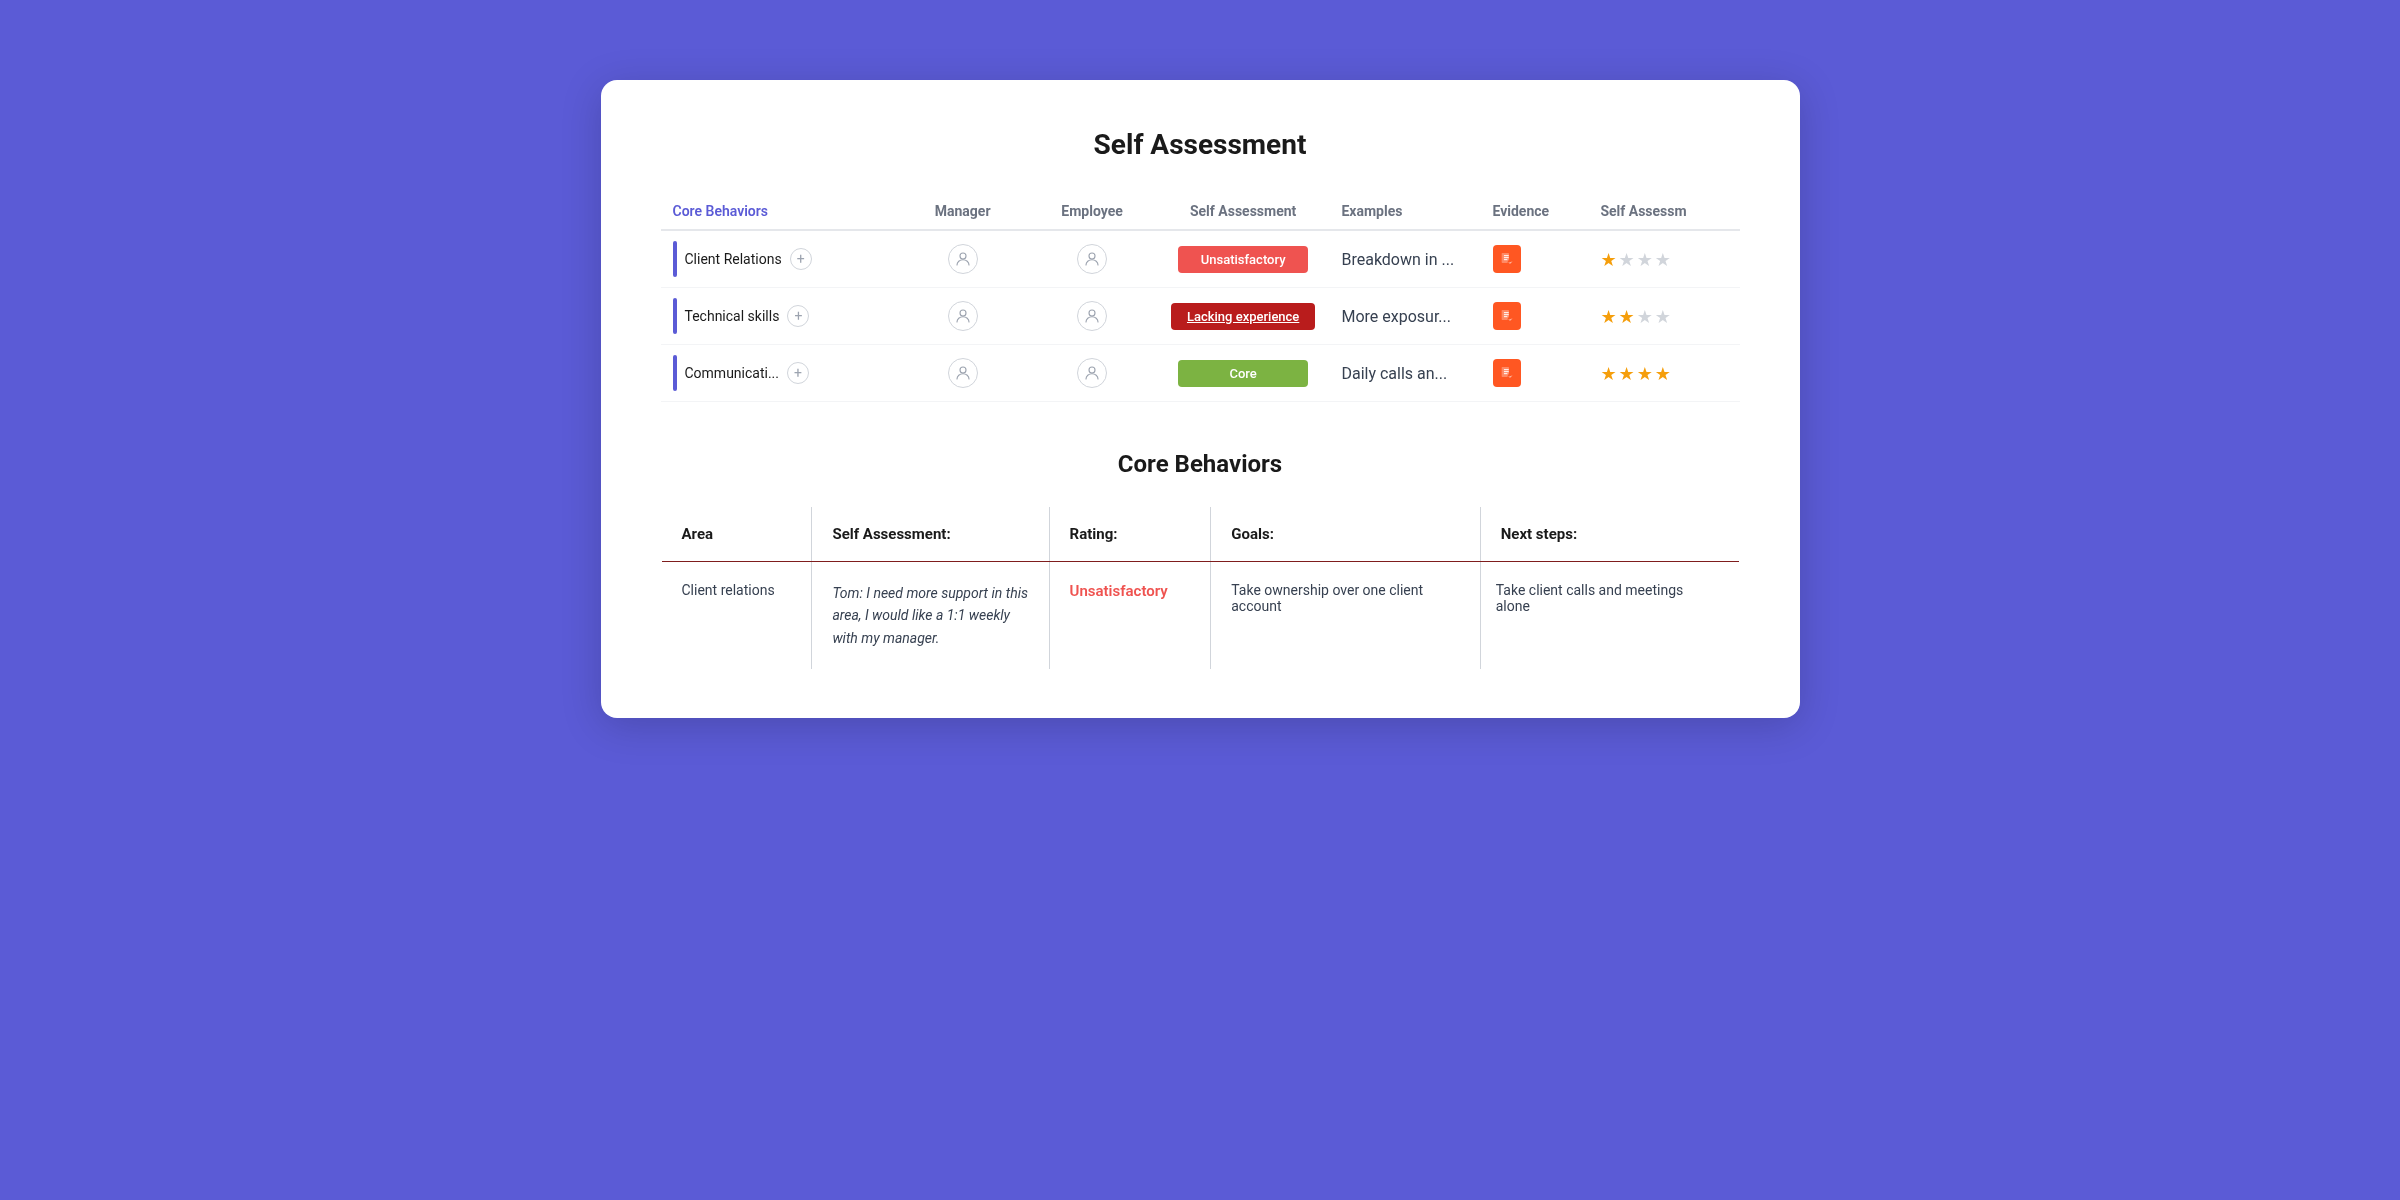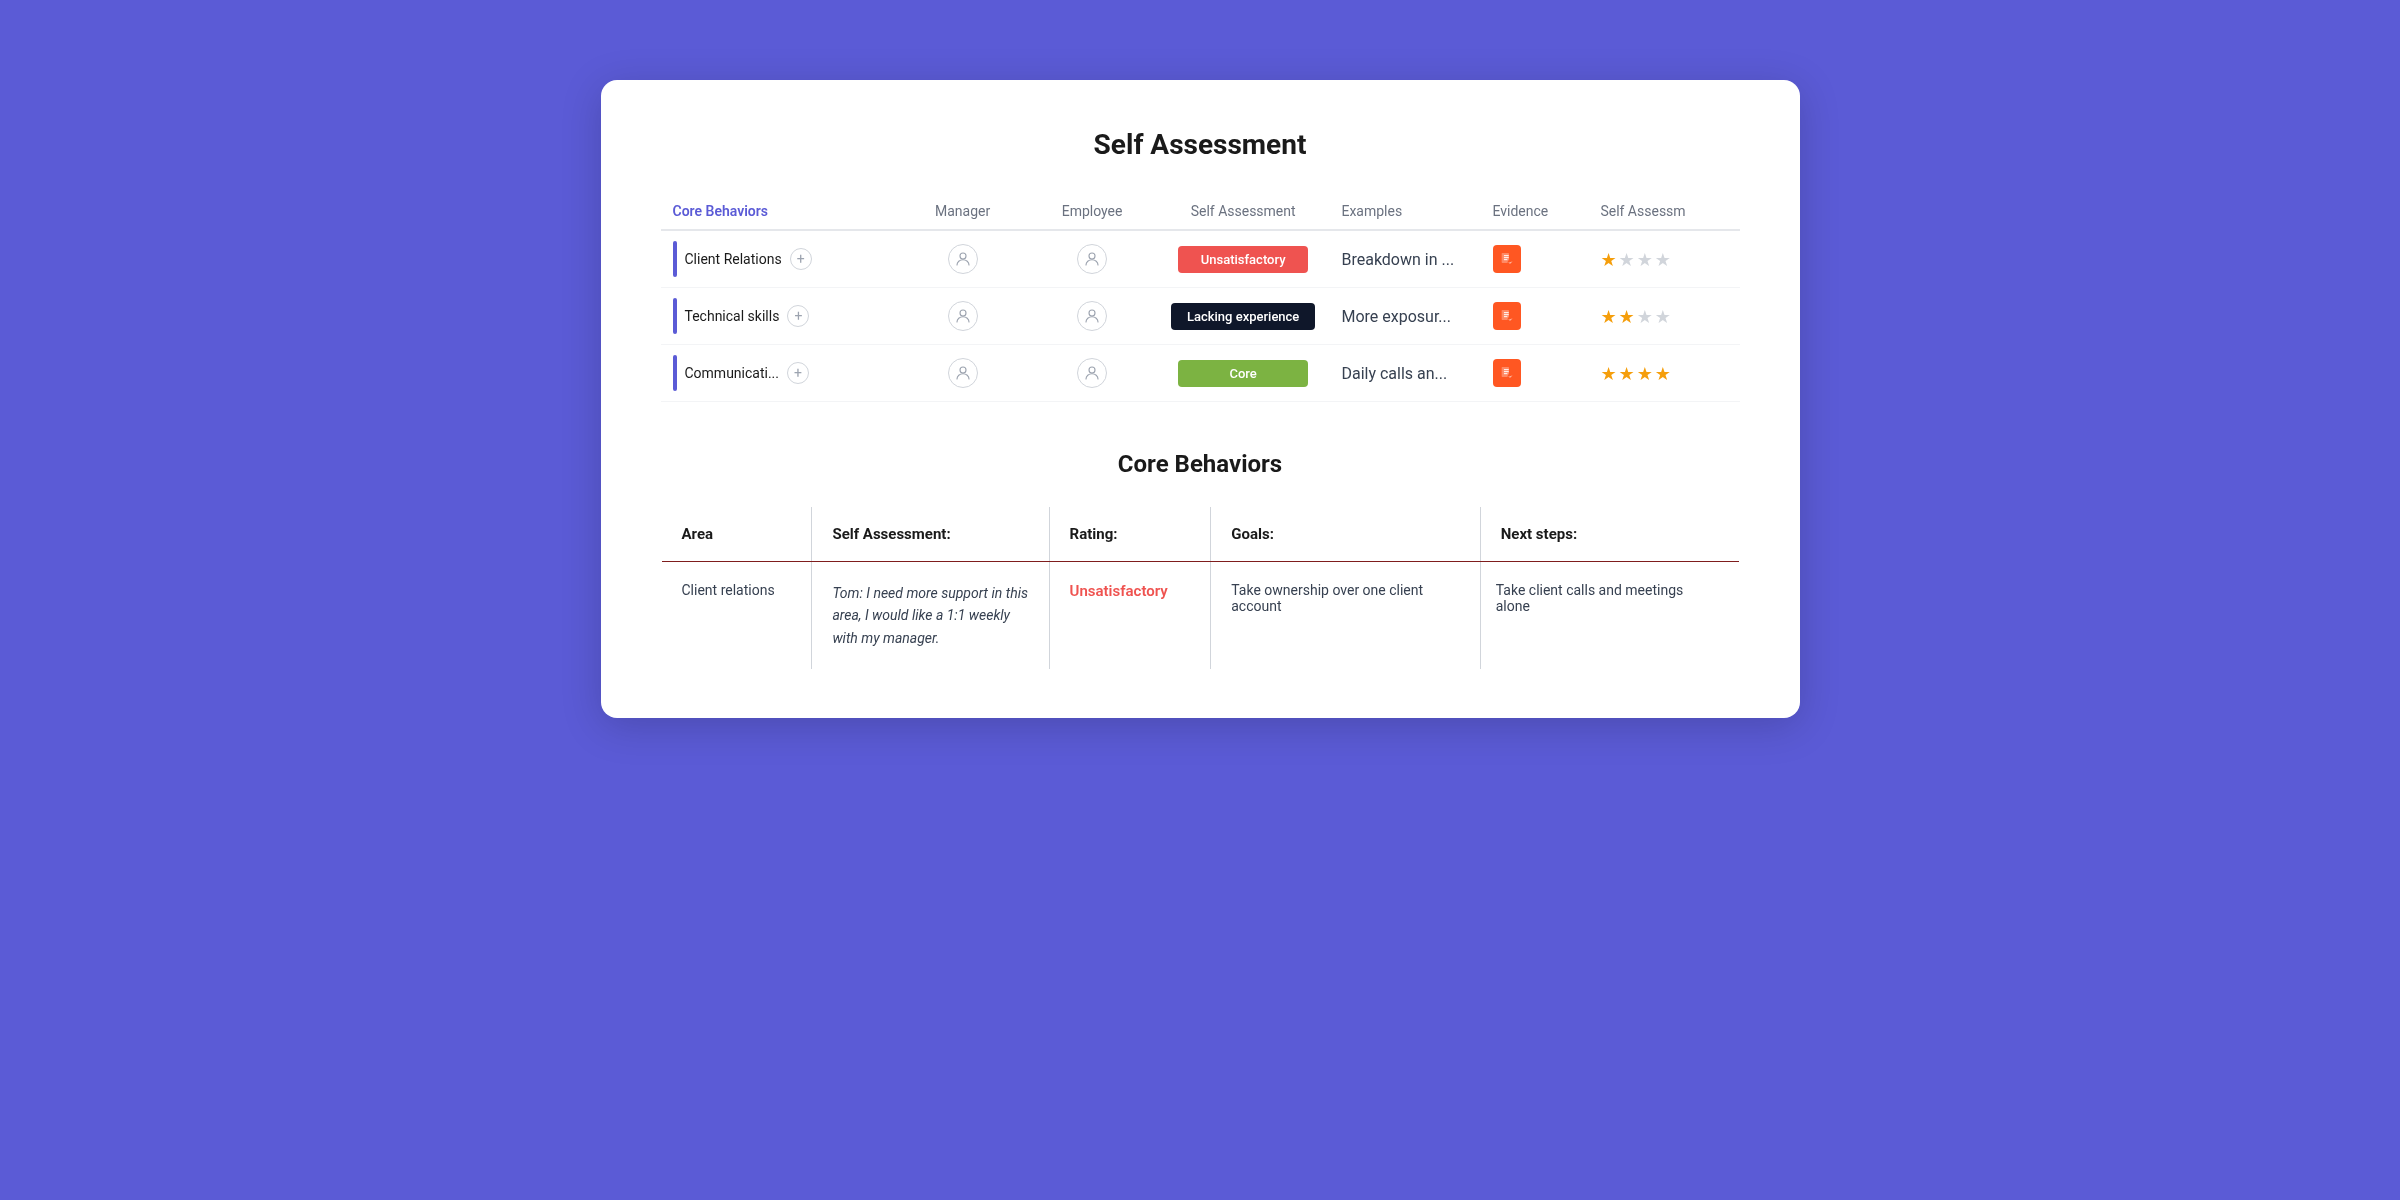--- a/index.html
+++ b/index.html
@@ -40,21 +40,21 @@
     .overview-table {
       width: 100%;
       border-collapse: collapse;
       font-size: 14px;
     }
     .overview-table thead tr {
       border-bottom: 2px solid #e5e7eb;
     }
     .overview-table th {
       padding: 10px 12px;
-      font-weight: 400;
+      font-weight: 700;
       color: #6b7280;
       text-align: left;
     }
     .overview-table th.col-behavior {
       color: #5b5bd6;
       font-weight: 600;
     }
     .overview-table td {
       padding: 10px 12px;
       border-bottom: 1px solid #f3f4f6;
@@ -102,21 +102,21 @@
       display: inline-block;
       padding: 6px 16px;
       border-radius: 4px;
       font-size: 13px;
       font-weight: 500;
       color: #fff;
       text-align: center;
       min-width: 130px;
     }
     .badge-unsatisfactory { background: #ef5350; }
-    .badge-lacking { background: #0f172a; }
+    .badge-lacking { background: #b91c1c; text-decoration: underline; }
     .badge-good { background: #7cb342; }
     .examples-text {
       color: #374151;
       font-size: 16px;
     }
     .evidence-icon {
       width: 28px;
       height: 28px;
       background: #ff5722;
       border-radius: 4px;

